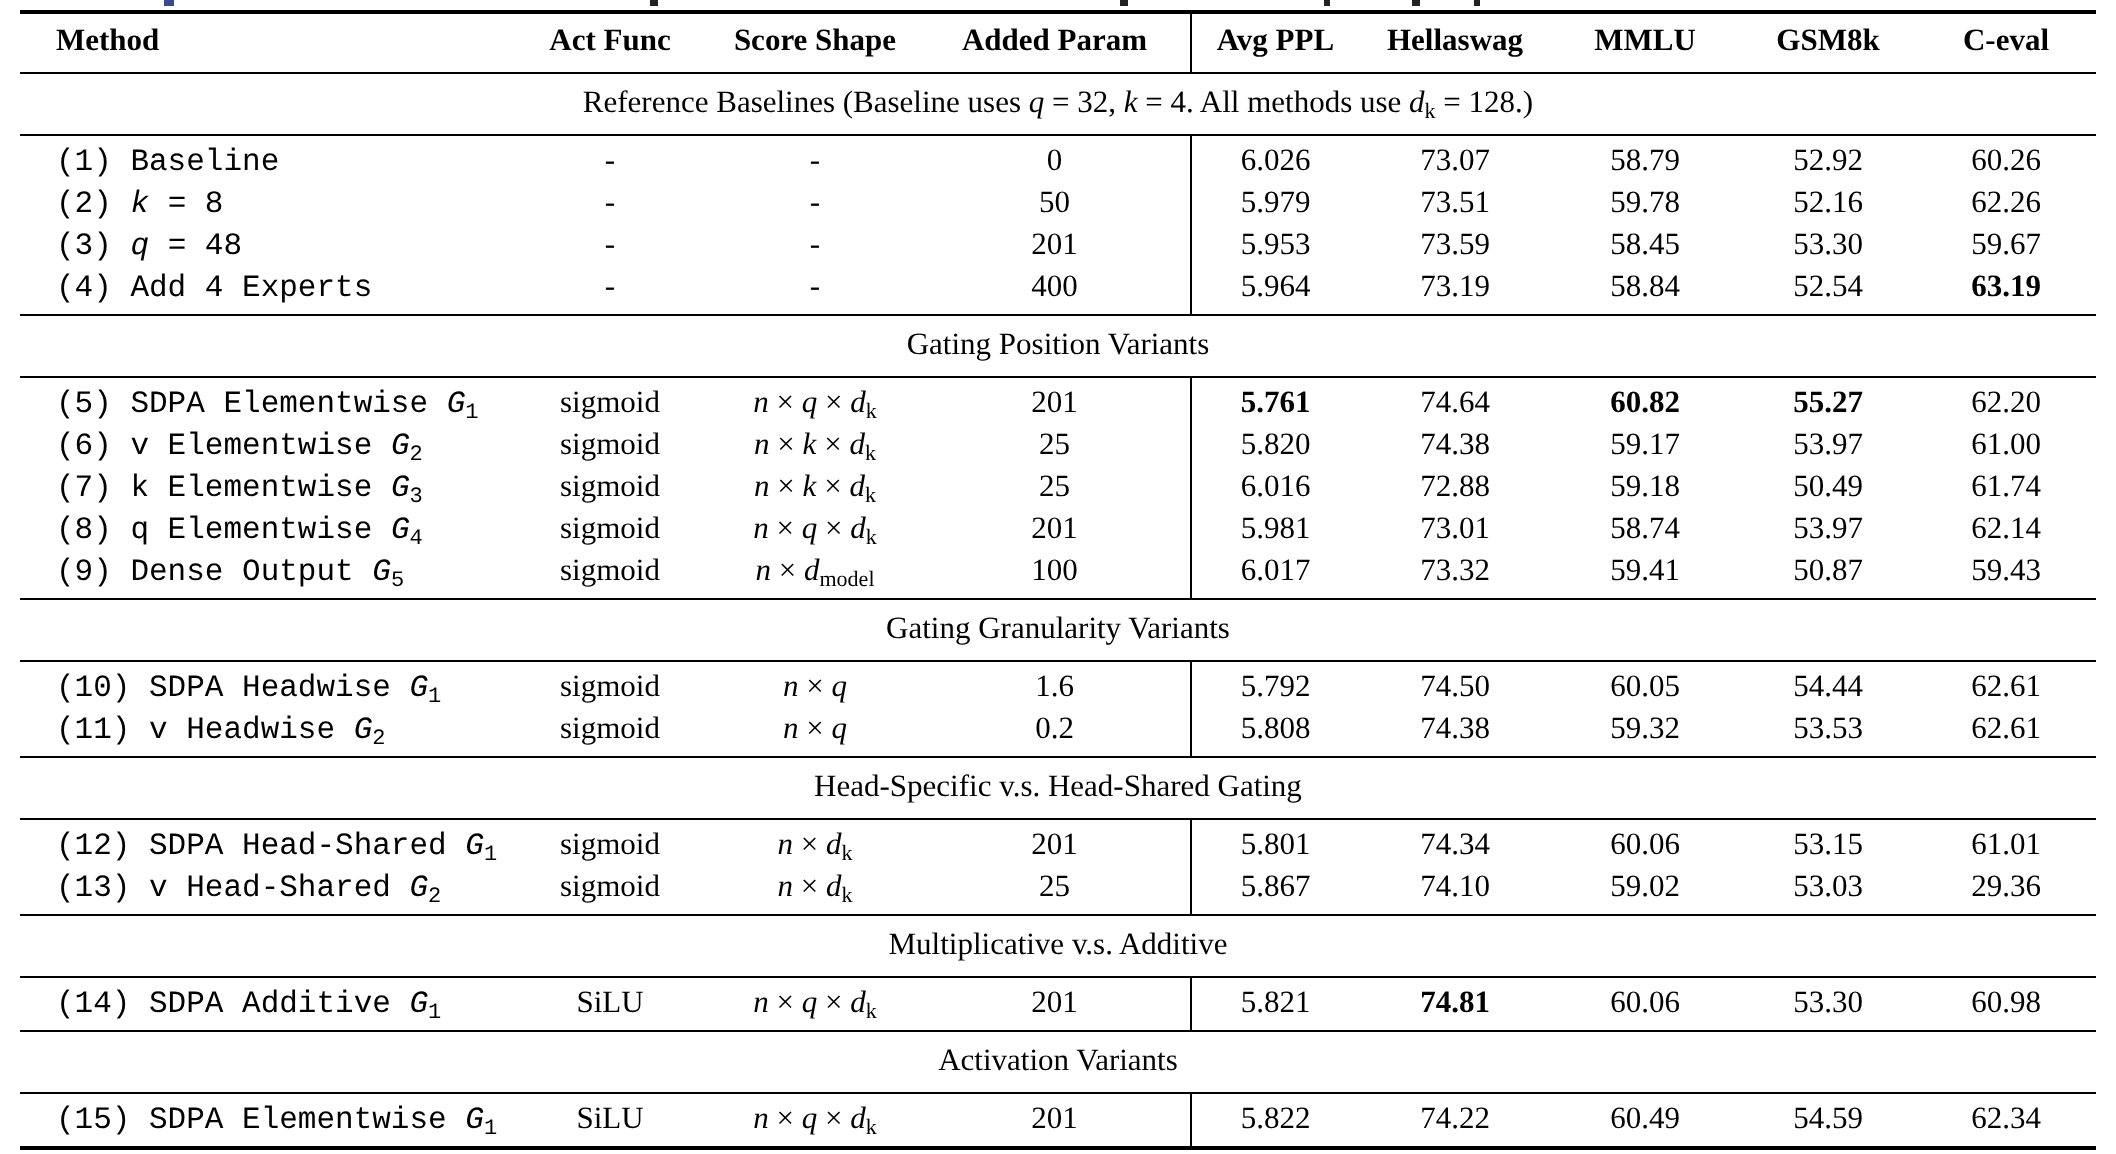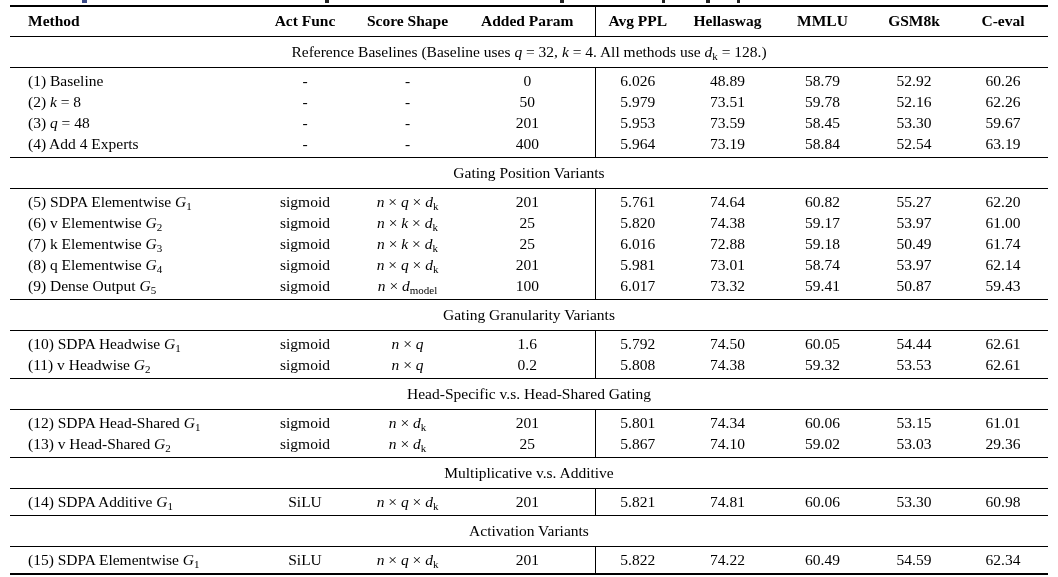--- a/index.html
+++ b/index.html
@@ -58,38 +58,39 @@
     padding-left: 18px;
   }
   td {
     text-align: center;
     padding: 1.5px 2px;
     white-space: nowrap;
   }
   td.method {
     text-align: left;
     padding-left: 18px;
+    font-family: Liberation Mono, monospace;
   }
   tr.section-row td {
     border-top: 1px solid #000;
     border-bottom: 1px solid #000;
     padding: 6px 2px;
     text-align: center;
     font-family: Liberation Serif, serif;
   }
   tr.first-in-group td { padding-top: 4px; }
   tr.last-in-group td  { padding-bottom: 4px; }
   .divider { border-left: 1px solid #000; }
   i { font-style: italic; }
   sub {
     font-size: 11px;
     line-height: 0;
     vertical-align: -3px;
   }
-  b { font-weight: normal; }
+  b { font-weight: bold; }
 </style>
 </head>
 <body>
 
 <div class="caption-remnant">
   <span class="frag blue" style="left:82px;  width:5px;"></span>
   <span class="frag" style="left:325px; width:4px;"></span>
   <span class="frag" style="left:560px; width:4px;"></span>
   <span class="frag" style="left:662px; width:3px;"></span>
   <span class="frag" style="left:706px; width:4px;"></span>
@@ -124,21 +125,21 @@
   <tbody>
       <tr class="section-row">
         <td colspan="9">Reference Baselines (Baseline uses <i>q</i> = 32, <i>k</i> = 4. All methods use <i>d</i><sub>k</sub> = 128.)</td>
       </tr>
       <tr class="first-in-group">
         <td class="method">(1) Baseline</td>
         <td>-</td>
         <td>-</td>
         <td>0</td>
         <td class="divider">6.026</td>
-        <td>48.89</td>
+        <td>73.07</td>
         <td>58.79</td>
         <td>52.92</td>
         <td>60.26</td>
       </tr>
       <tr>
         <td class="method">(2) <i>k</i> = 8</td>
         <td>-</td>
         <td>-</td>
         <td>50</td>
         <td class="divider">5.979</td>

